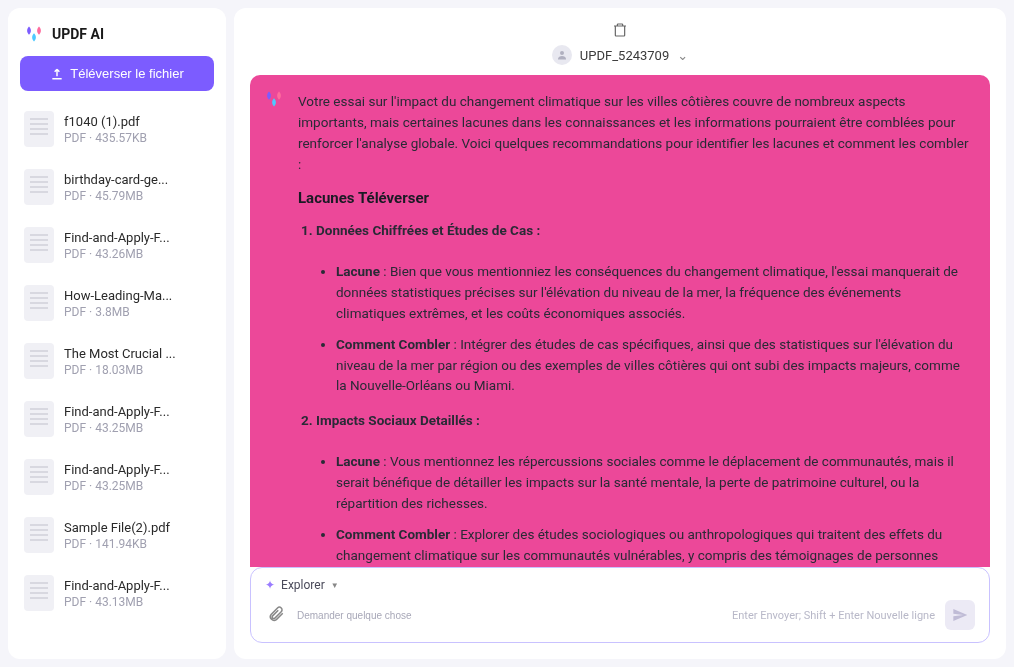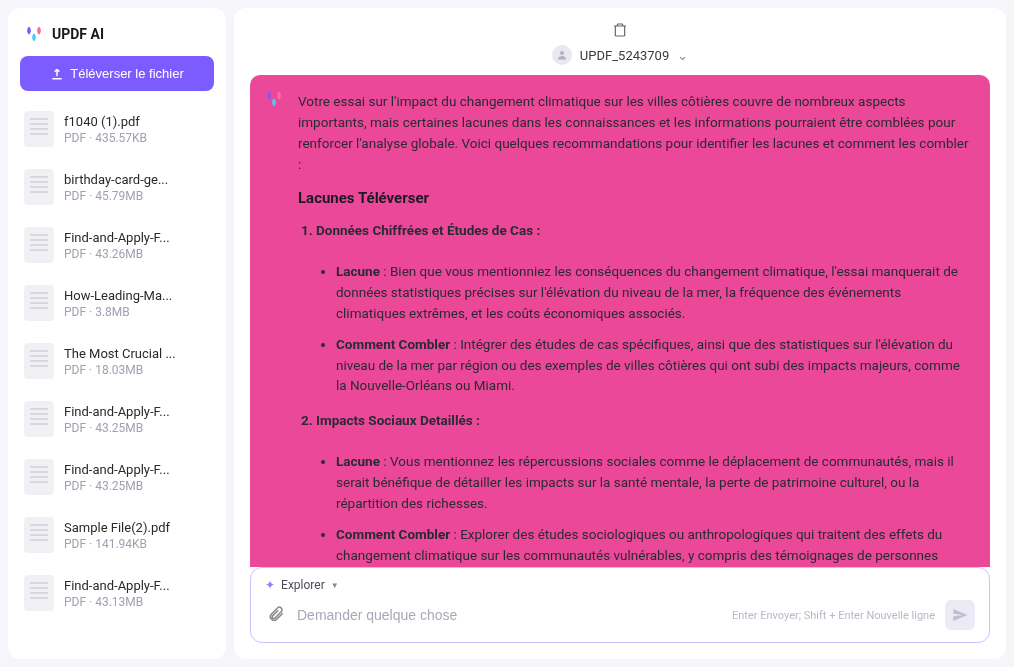--- a/index.html
+++ b/index.html
@@ -41,21 +41,21 @@
   .message ul li { margin-bottom: 10px; font-weight: 400; }
   .message ul li strong { font-weight: 700; }
   
   .input-section { padding: 0 16px 16px 16px; }
   .input-wrap { border: 1px solid #c9c2ff; border-radius: 12px; padding: 10px 14px 12px 14px; background: #fff; }
   .prompt-tag { display: flex; align-items: center; gap: 6px; margin-bottom: 8px; font-size: 12px; color: #4a4a5a; cursor: pointer; }
   .sparkle { color: #9a7cff; }
   .triangle { font-size: 8px; color: #888; }
   .input-row { display: flex; align-items: center; gap: 10px; }
   .attach-btn { background: none; border: none; cursor: pointer; color: #888; padding: 2px; }
-  .text-input { flex: 1; border: none; outline: none; font-size: 14px; color: #0f172a; }
+  .text-input { flex: 1; border: none; outline: none; font-size: 10px; color: #0f172a; }
   .text-input::placeholder { color: #a8a8b8; }
   .hint { font-size: 11px; color: #b8b8c8; white-space: nowrap; }
   .send-btn { background: #eceaf5; border: none; border-radius: 6px; width: 30px; height: 30px; display: flex; align-items: center; justify-content: center; cursor: pointer; color: #c0bcd6; }
 </style>
 </head>
 <body>
 
 <div class="sidebar">
   <div class="sidebar-header">
     <svg class="logo" viewBox="0 0 24 24">

